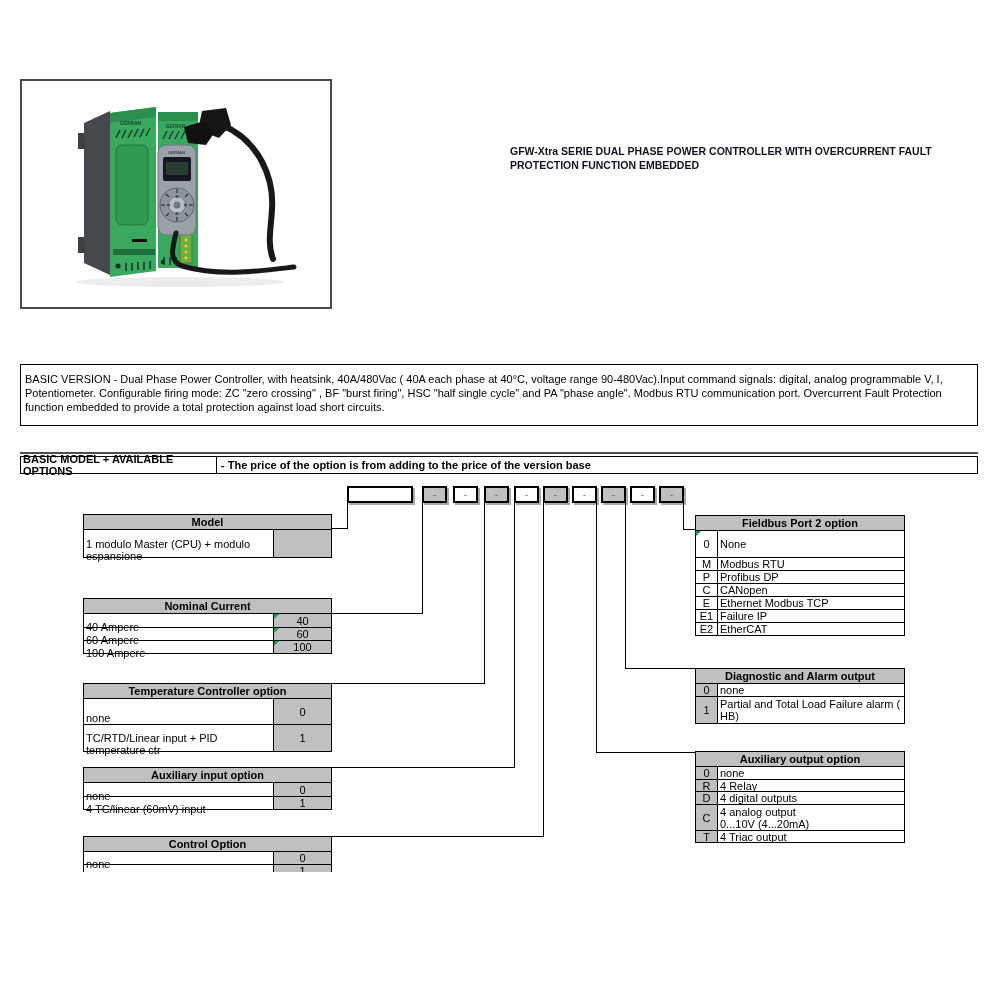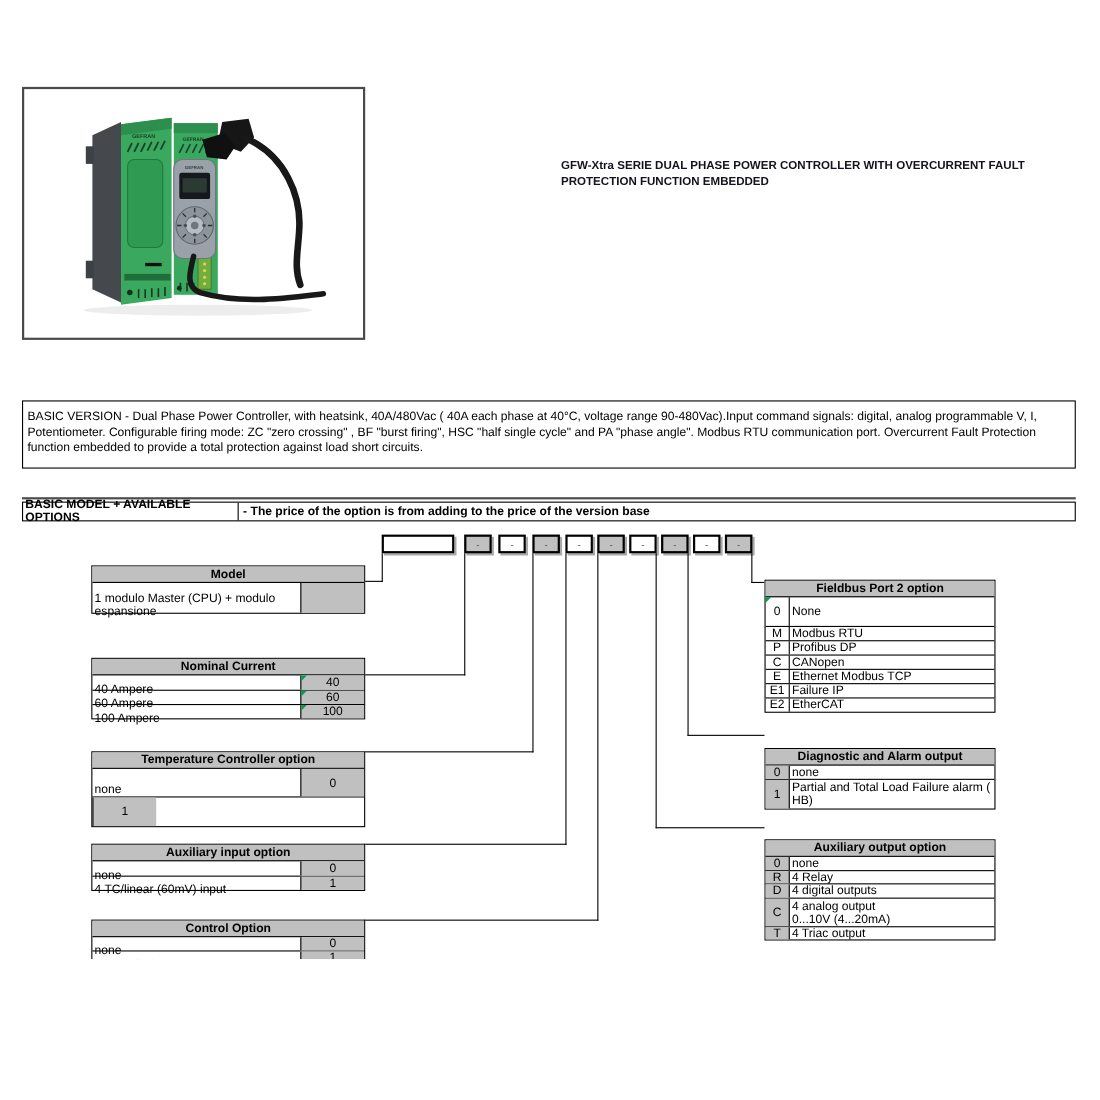--- a/index.html
+++ b/index.html
@@ -48,21 +48,21 @@
         height:14px;line-height:14px;font-size:11px;}
   .lrow{display:flex;box-sizing:border-box;}
   .lrow + .lrow{border-top:1px solid #000;}
   .lrow .lbl{width:189px;padding:0 2px;box-sizing:border-box;display:flex;align-items:center;
              white-space:pre-line;margin-top:12px;}
   .lrow .val{width:58px;border-left:1px solid #000;background:#c0c0c0;display:flex;
              align-items:center;justify-content:center;position:relative;box-sizing:border-box;}
 
   
   .rtable{position:absolute;left:695px;width:210px;border:1px solid #000;background:#fff;
-          box-sizing:border-box;font-size:11px;line-height:12px;margin-top:12px;}
+          box-sizing:border-box;font-size:11px;line-height:12px;}
   .rrow{display:flex;box-sizing:border-box;}
   .rrow + .rrow{border-top:1px solid #000;}
   .rrow .code{width:22px;border-right:1px solid #000;display:flex;align-items:center;
               justify-content:center;position:relative;box-sizing:border-box;}
   .rrow .rlbl{flex:1;padding:0 2px;display:flex;align-items:center;white-space:pre-line;}
   .rtable.graycode .code{background:#c0c0c0;}
 
   
   .tri{position:absolute;left:0;top:0;width:0;height:0;
        border-top:5px solid #00a050;border-right:5px solid transparent;}
@@ -249,20 +249,22 @@
     </div>
   </div>
 
   <div class="ltable" style="top:683px;">
     <div class="thdr">Temperature Controller option</div>
     <div class="lrow" style="height:25px;">
       <div class="lbl">none</div>
       <div class="val">0</div>
     </div>
     <div class="lrow" style="height:27px;">
+      <div class="lbl">TC/RTD/Linear input  + PID
+temperature ctr</div>
       <div class="val">1</div>
     </div>
   </div>
 
   <div class="ltable" style="top:767px;">
     <div class="thdr">Auxiliary input option</div>
     <div class="lrow" style="height:13px;">
       <div class="lbl">none</div>
       <div class="val">0</div>
     </div>

